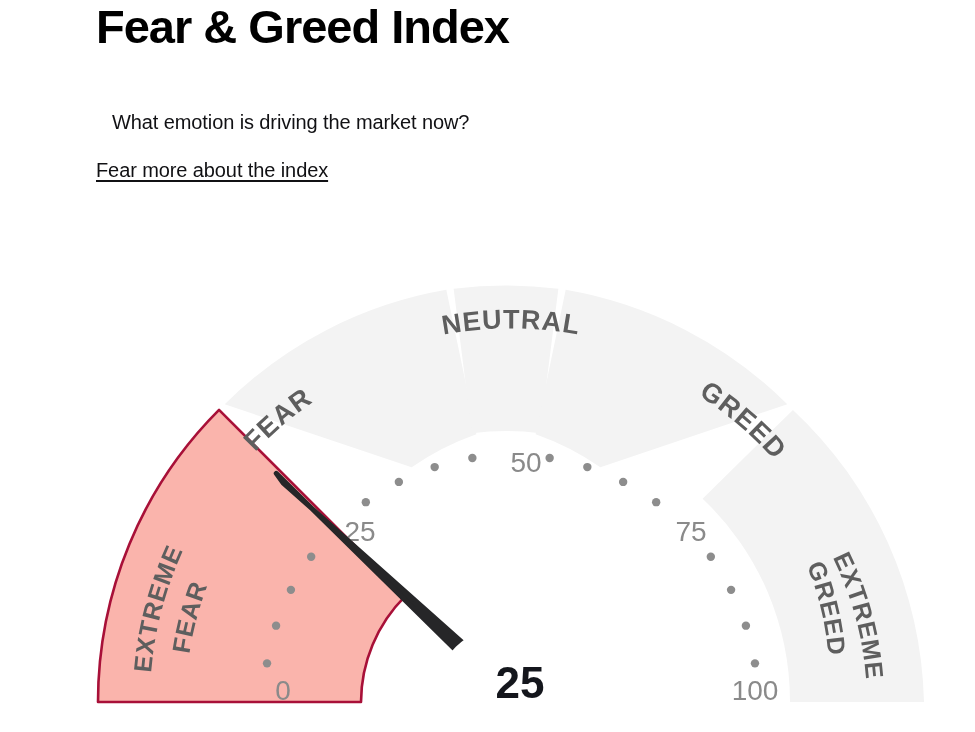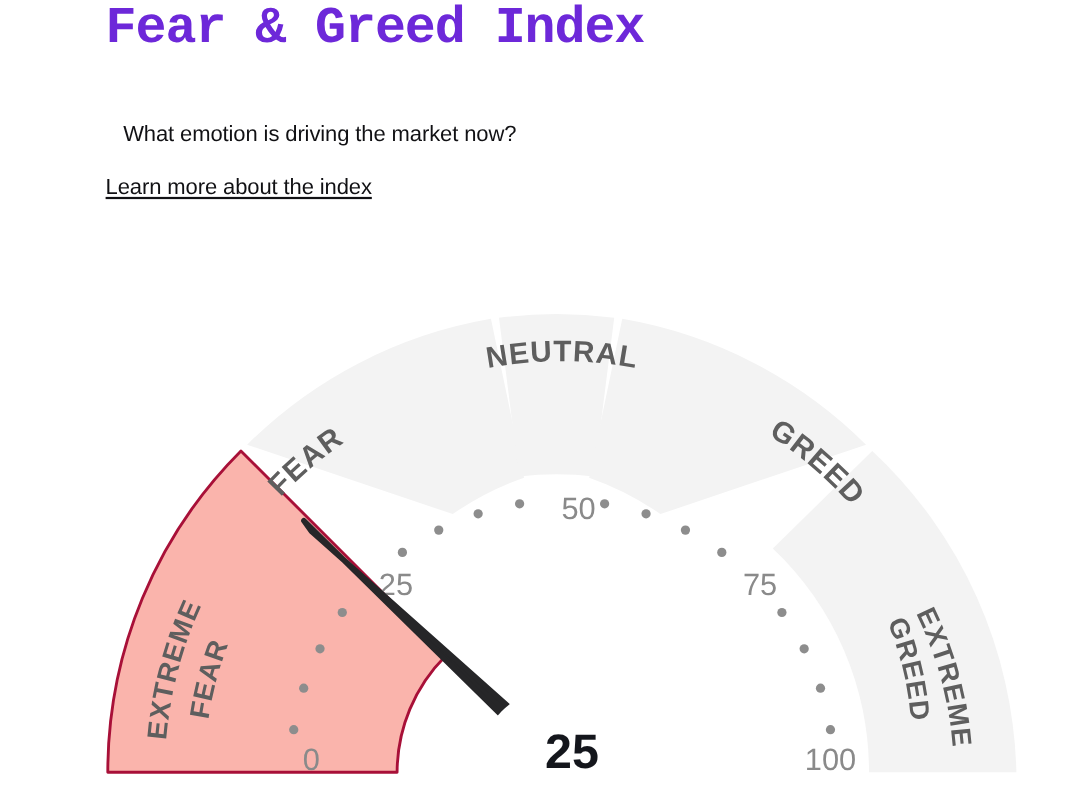--- a/index.html
+++ b/index.html
@@ -21,25 +21,25 @@
   }
 
   .header {
     position: absolute;
     left: 96px;
     top: 0;
     width: 820px;
   }
 
   .page-title {
-    font-family: Liberation Mono, monospace;
+    font-family: Liberation Sans, sans-serif;
     font-size: 47px;
     font-weight: 700;
     letter-spacing: -1px;
-    color: #6d28d9;
+    color: #000000;
     line-height: 1.05;
     margin: 0;
     padding-top: 2px;
   }
 
   .subtitle {
     font-size: 20px;
     font-weight: 400;
     color: #111114;
     margin: 16px;
@@ -100,21 +100,21 @@
   }
 </style>
 </head>
 <body>
 
 <div id="page-root">
 
   <div class="header">
     <h1 class="page-title">Fear &amp; Greed Index</h1>
     <p class="subtitle">What emotion is driving the market now?</p>
-    <a class="learn-link">Learn more about the index</a>
+    <a class="learn-link">Fear more about the index</a>
   </div>
 
   <div class="gauge-wrap">
     <svg class="gauge" viewBox="0 0 975 732" xmlns="http://www.w3.org/2000/svg">
       <defs>
 
         <path id="p-ef1" d="M 150.0 702 A 361 361 0 0 1 196.77 523.82" fill="none"></path>
         <path id="p-ef2" d="M 186.0 702 A 325 325 0 0 1 228.11 541.58" fill="none"></path>
         <path id="p-fear" d="M 219.06 497.92 A 351 351 0 0 1 364.66 372.88" fill="none"></path>
         <path id="p-neutral" d="M 424.86 338.70 A 366 366 0 0 1 597.14 338.70" fill="none"></path>

